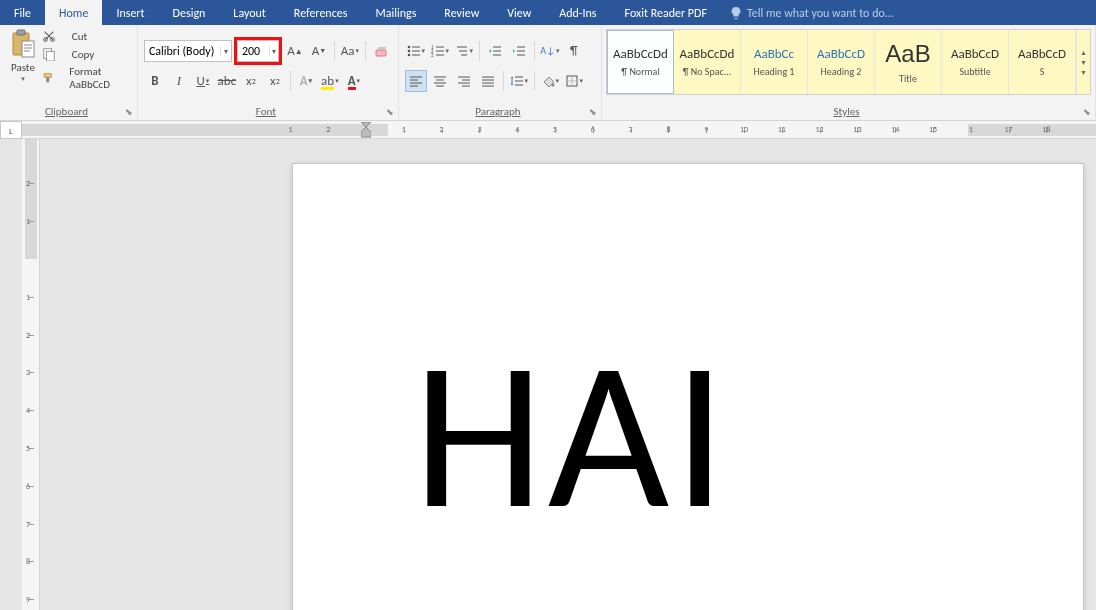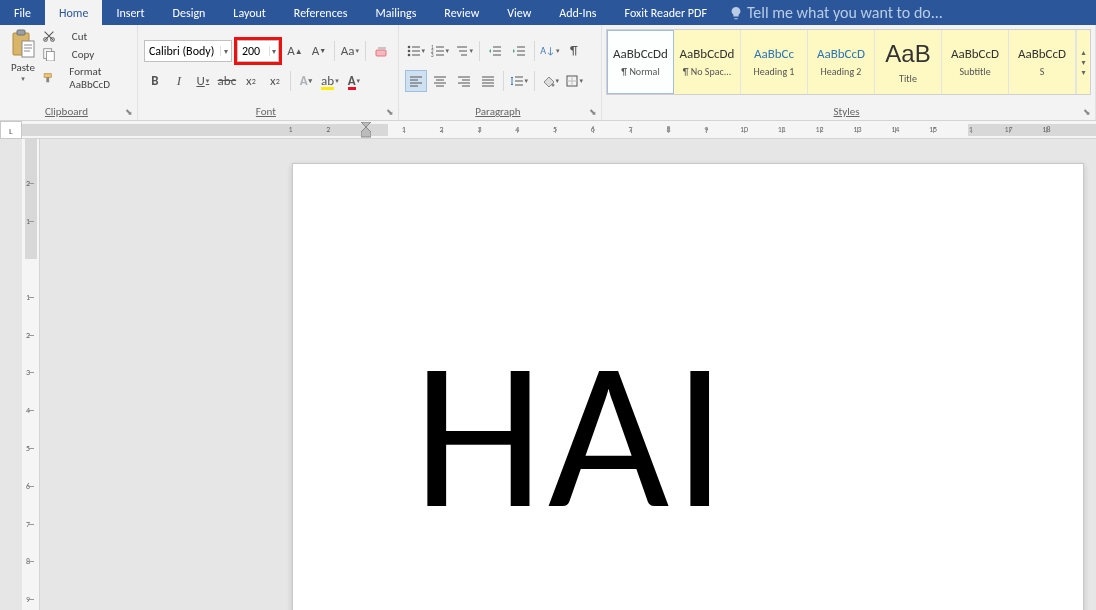--- a/index.html
+++ b/index.html
@@ -3,21 +3,21 @@
 <meta charset="utf-8">
 <style>
   * { margin:0; padding:0; box-sizing:border-box; font-family:"Segoe UI","Calibri",sans-serif; }
   body { width:1096px; height:610px; background:#e6e6e6; overflow:hidden; position:relative; }
 
   
   .tabs-bar { height:25px; background:#2b579a; display:flex; align-items:stretch; color:#fff; font-size:12px; }
   .tab { padding:0 14px; display:flex; align-items:center; cursor:pointer; }
   .tab.active { background:#f3f3f3; color:#2b579a; }
   .tab.file { background:#2b579a; }
-  .tell-me { display:flex; align-items:center; color:#b8cce4; font-size:16px; margin-left:8px; }
+  .tell-me { display:flex; align-items:center; color:#b8cce4; font-size:12px; margin-left:8px; }
   .tell-me svg { margin-right:4px; }
 
   
   .ribbon { height:96px; background:#f3f3f3; border-bottom:1px solid #d4d4d4; display:flex; }
   .group { border-right:1px solid #e1e1e1; position:relative; display:flex; flex-direction:column; }
   .group-label { position:absolute; bottom:2px; left:0; right:4px; text-align:center; font-size:11px; color:#666;text-decoration:underline; }
   .group-launcher { position:absolute; bottom:4px; right:2px; width:10px; height:10px; color:#888; font-size:9px; }
   .group-body { flex:1; padding:4px 6px 18px 6px; display:flex; }
 
   

